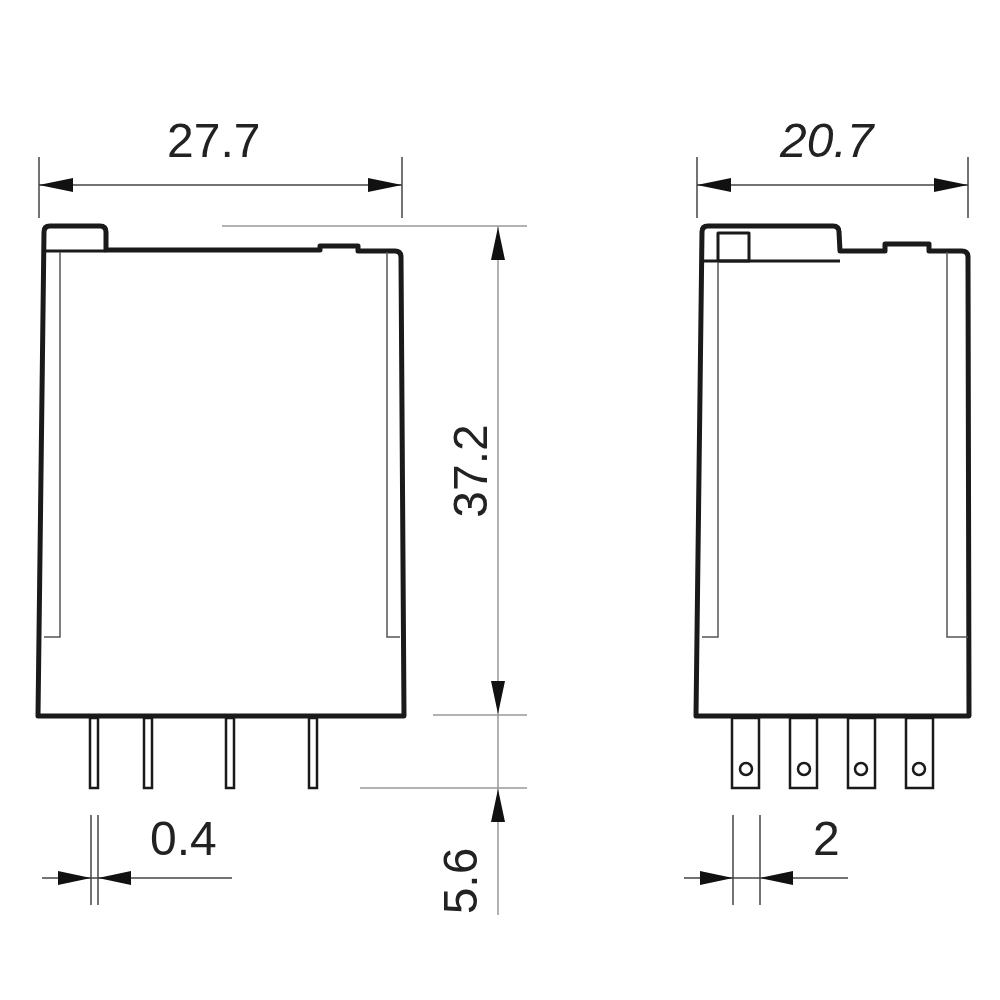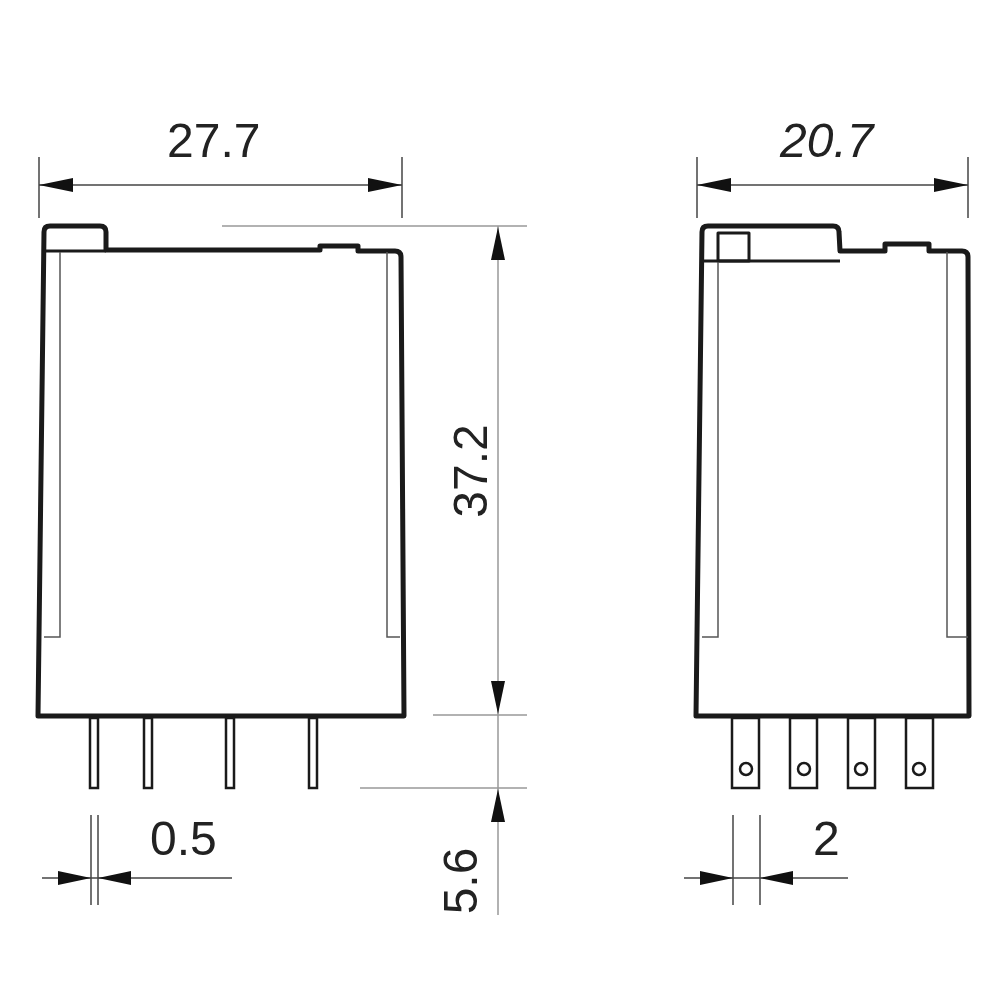--- a/index.html
+++ b/index.html
@@ -100,17 +100,17 @@
       <line class="dim" x1="760" y1="815" x2="760" y2="905"></line>
       <line class="dim" x1="684" y1="878" x2="848" y2="878"></line>
       <polygon class="arrow" points="733,878 700,871 700,885"></polygon>
       <polygon class="arrow" points="760,878 793,871 793,885"></polygon>
     </g>
   </svg>
 
   <div class="label" style="left:167px; top:117px;">27.7</div>
   <div class="label" style="left:780px; top:117px;font-style:italic;">20.7</div>
   <div class="label" style="left:424px; top:447px; transform: rotate(-90deg); transform-origin: center;">37.2</div>
-  <div class="label" style="left:150px; top:815px;">0.5</div>
+  <div class="label" style="left:150px; top:815px;">0.4</div>
   <div class="label" style="left:428px; top:857px; transform: rotate(-90deg); transform-origin: center;">5.6</div>
   <div class="label" style="left:813px; top:815px;">2</div>
 
 </div>
 
 </body></html>

